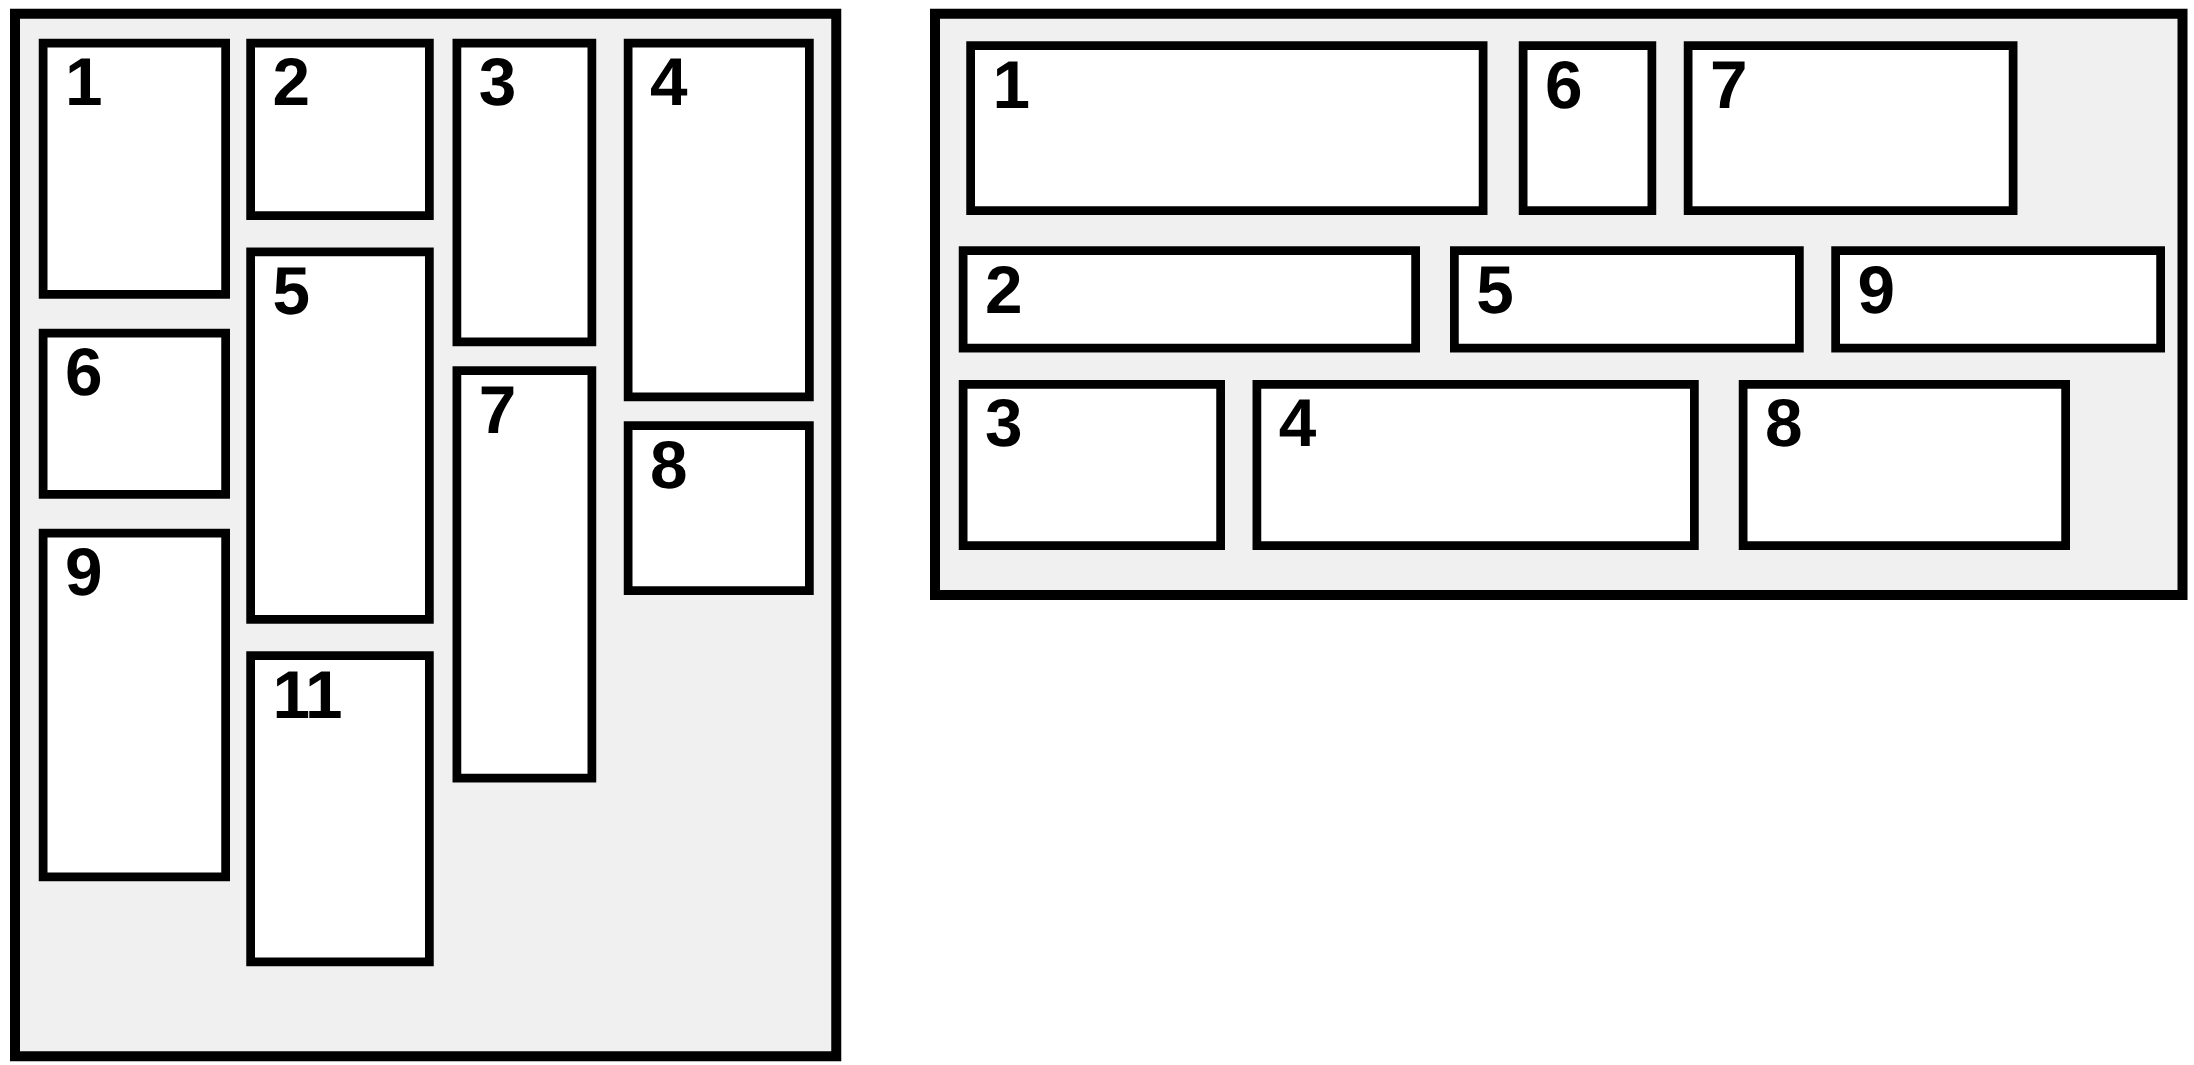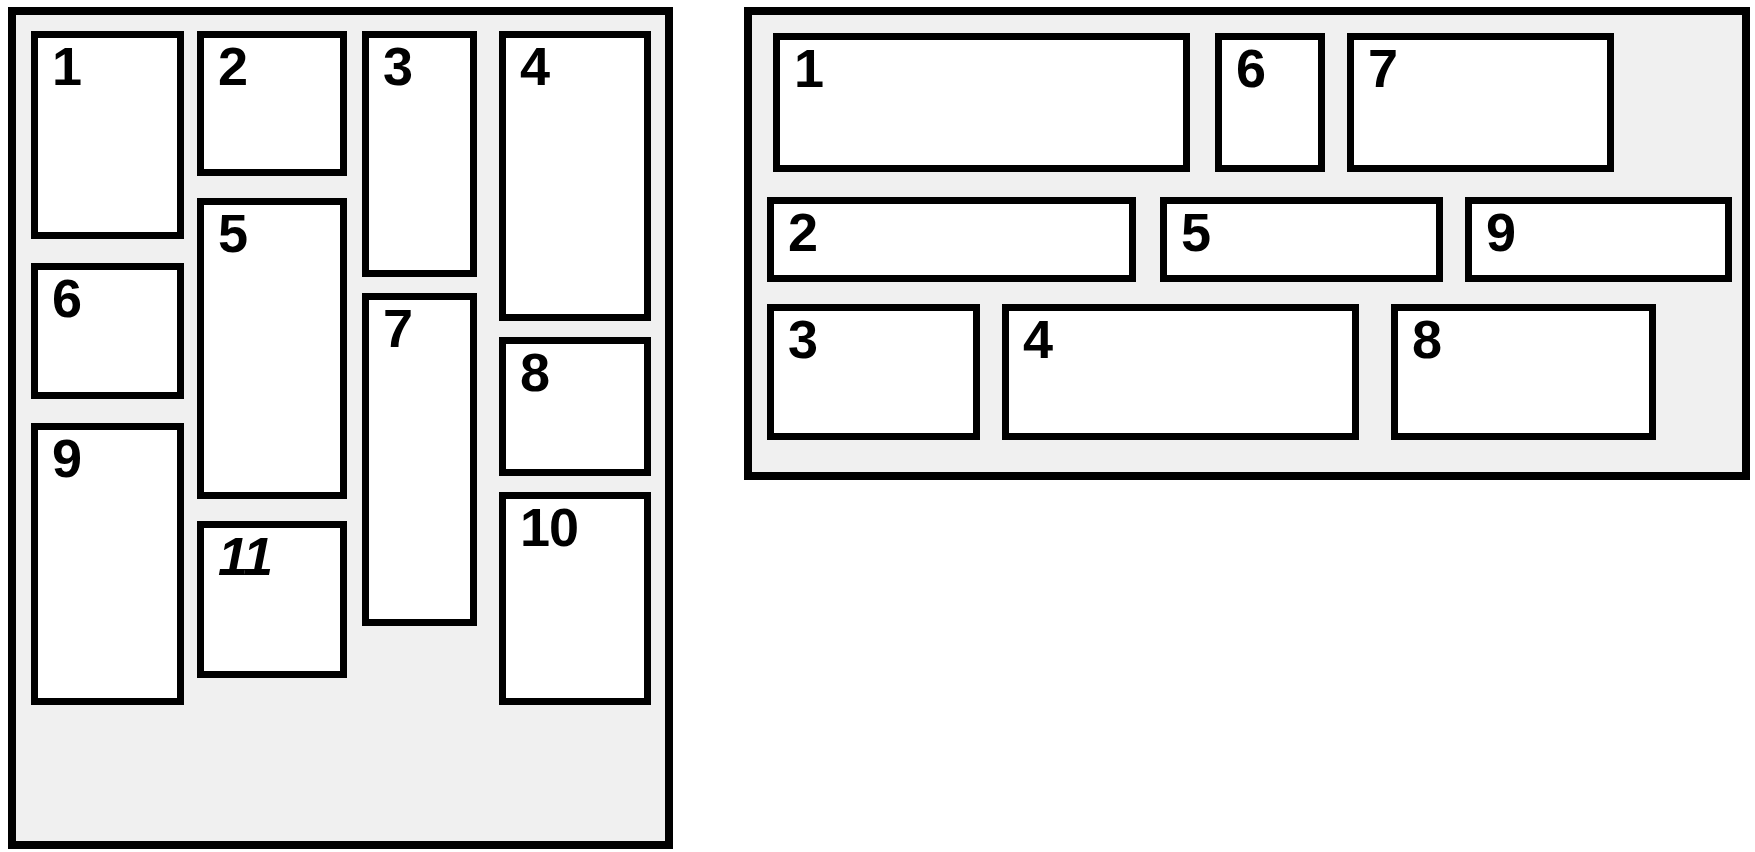--- a/index.html
+++ b/index.html
@@ -66,24 +66,21 @@
       </div>
       <div class="masonry-box" style="left: 346px; top: 278px; width: 115px; height: 333px; background: rgb(255, 255, 255); border-color: rgb(0, 0, 0);">
         <span class="box-label">7</span>
       </div>
       <div class="masonry-box" style="left: 483px; top: 322px; width: 152px; height: 139px; background: rgb(255, 255, 255); border-color: rgb(0, 0, 0);">
         <span class="box-label">8</span>
       </div>
       <div class="masonry-box" style="left: 15px; top: 408px; width: 153px; height: 282px; background: rgb(255, 255, 255); border-color: rgb(0, 0, 0);">
         <span class="box-label">9</span>
       </div>
-      <div class="masonry-box" style="left: 483px; top: 477px; width: 152px; height: 213px; background: rgb(255, 255, 255); border-color: rgb(0, 0, 0);">
-        <span class="box-label">10</span>
-      </div>
-      <div class="masonry-box" style="left: 181px; top: 506px; width: 150px; height: 157px; background: rgb(255, 255, 255); border-color: rgb(0, 0, 0); font-style: italic;">
+      <div class="masonry-box" style="left: 181px; top: 506px; width: 150px; height: 252px; background: rgb(255, 255, 255); border-color: rgb(0, 0, 0);">
         <span class="box-label">11</span>
       </div>
     </div>
   <div class="masonry-panel" style="left: 744px; top: 7px; width: 1006px; height: 473px; background: rgb(240, 240, 240); border-color: rgb(0, 0, 0);">
       <div class="masonry-box" style="left: 21px; top: 18px; width: 417px; height: 139px; background: rgb(255, 255, 255); border-color: rgb(0, 0, 0);">
         <span class="box-label">1</span>
       </div>
       <div class="masonry-box" style="left: 15px; top: 182px; width: 369px; height: 85px; background: rgb(255, 255, 255); border-color: rgb(0, 0, 0);">
         <span class="box-label">2</span>
       </div>

